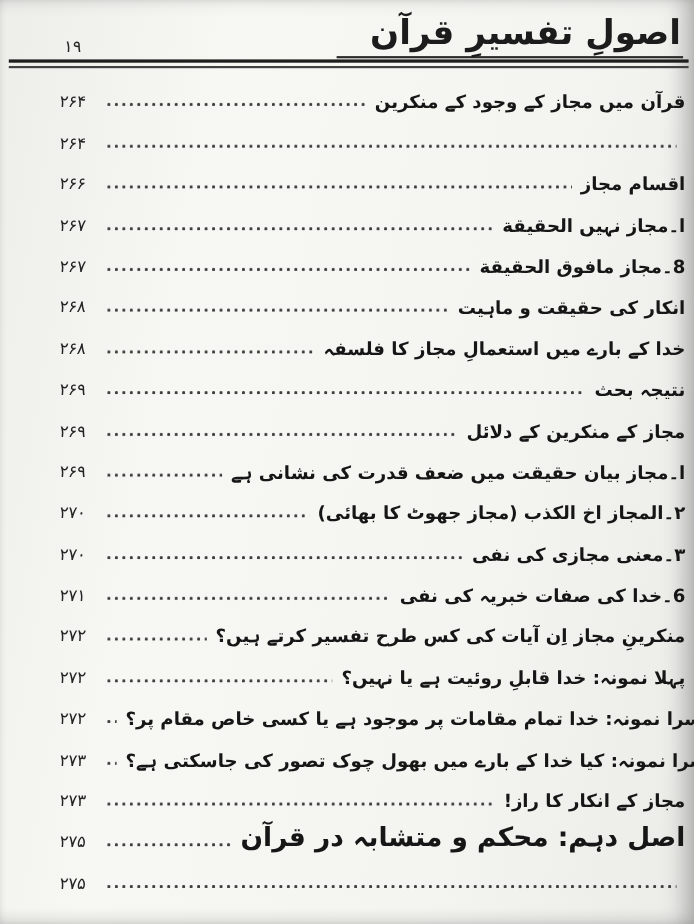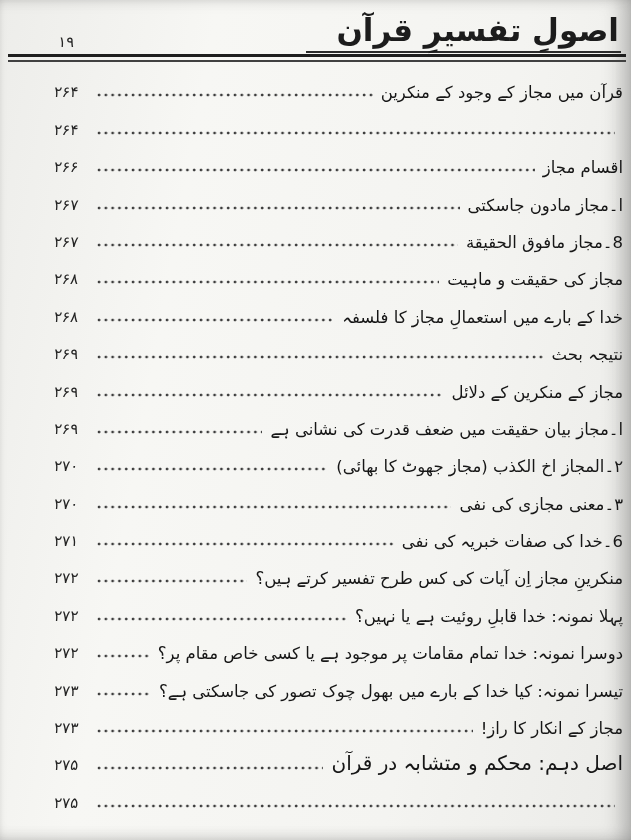--- a/index.html
+++ b/index.html
@@ -72,26 +72,26 @@
     background-image: radial-gradient(circle at 3px 5px, #3d3d3d 1.15px, rgba(0,0,0,0) 1.7px);
     background-size: 6.8px 8px;
     background-repeat: repeat-x;
     background-position: left bottom;
   }
   .title {
     white-space: nowrap;
     direction: rtl;
     unicode-bidi: plaintext;
     font-size: 16.5px;
-    font-weight: normal;
+    font-weight: bold;
     padding-bottom: 2px;
     color: #161616;
   }
   .row.em .title {
-    font-size: 20px;
+    font-size: 24px;
     letter-spacing: -0.3px;
   }
 </style>
 </head>
 <body>
 
 <div class="page">
 
   <div class="header">
     <span class="pgnum">۱۹</span>
@@ -111,31 +111,31 @@
       <span class="leader"></span>
     </div>
       <div class="row">
       <span class="num">۲۶۶</span>
       <span class="leader"></span>
       <span class="title">اقسام مجاز</span>
     </div>
       <div class="row">
       <span class="num">۲۶۷</span>
       <span class="leader"></span>
-      <span class="title">ا۔مجاز مادون جاسکتی</span>
+      <span class="title">ا۔مجاز نہیں الحقیقة</span>
     </div>
       <div class="row">
       <span class="num">۲۶۷</span>
       <span class="leader"></span>
       <span class="title">8۔مجاز مافوق الحقیقة</span>
     </div>
       <div class="row">
       <span class="num">۲۶۸</span>
       <span class="leader"></span>
-      <span class="title">مجاز کی حقیقت و ماہیت</span>
+      <span class="title">انکار کی حقیقت و ماہیت</span>
     </div>
       <div class="row">
       <span class="num">۲۶۸</span>
       <span class="leader"></span>
       <span class="title">خدا کے بارے میں استعمالِ مجاز کا فلسفہ</span>
     </div>
       <div class="row">
       <span class="num">۲۶۹</span>
       <span class="leader"></span>
       <span class="title">نتیجہ بحث</span>

